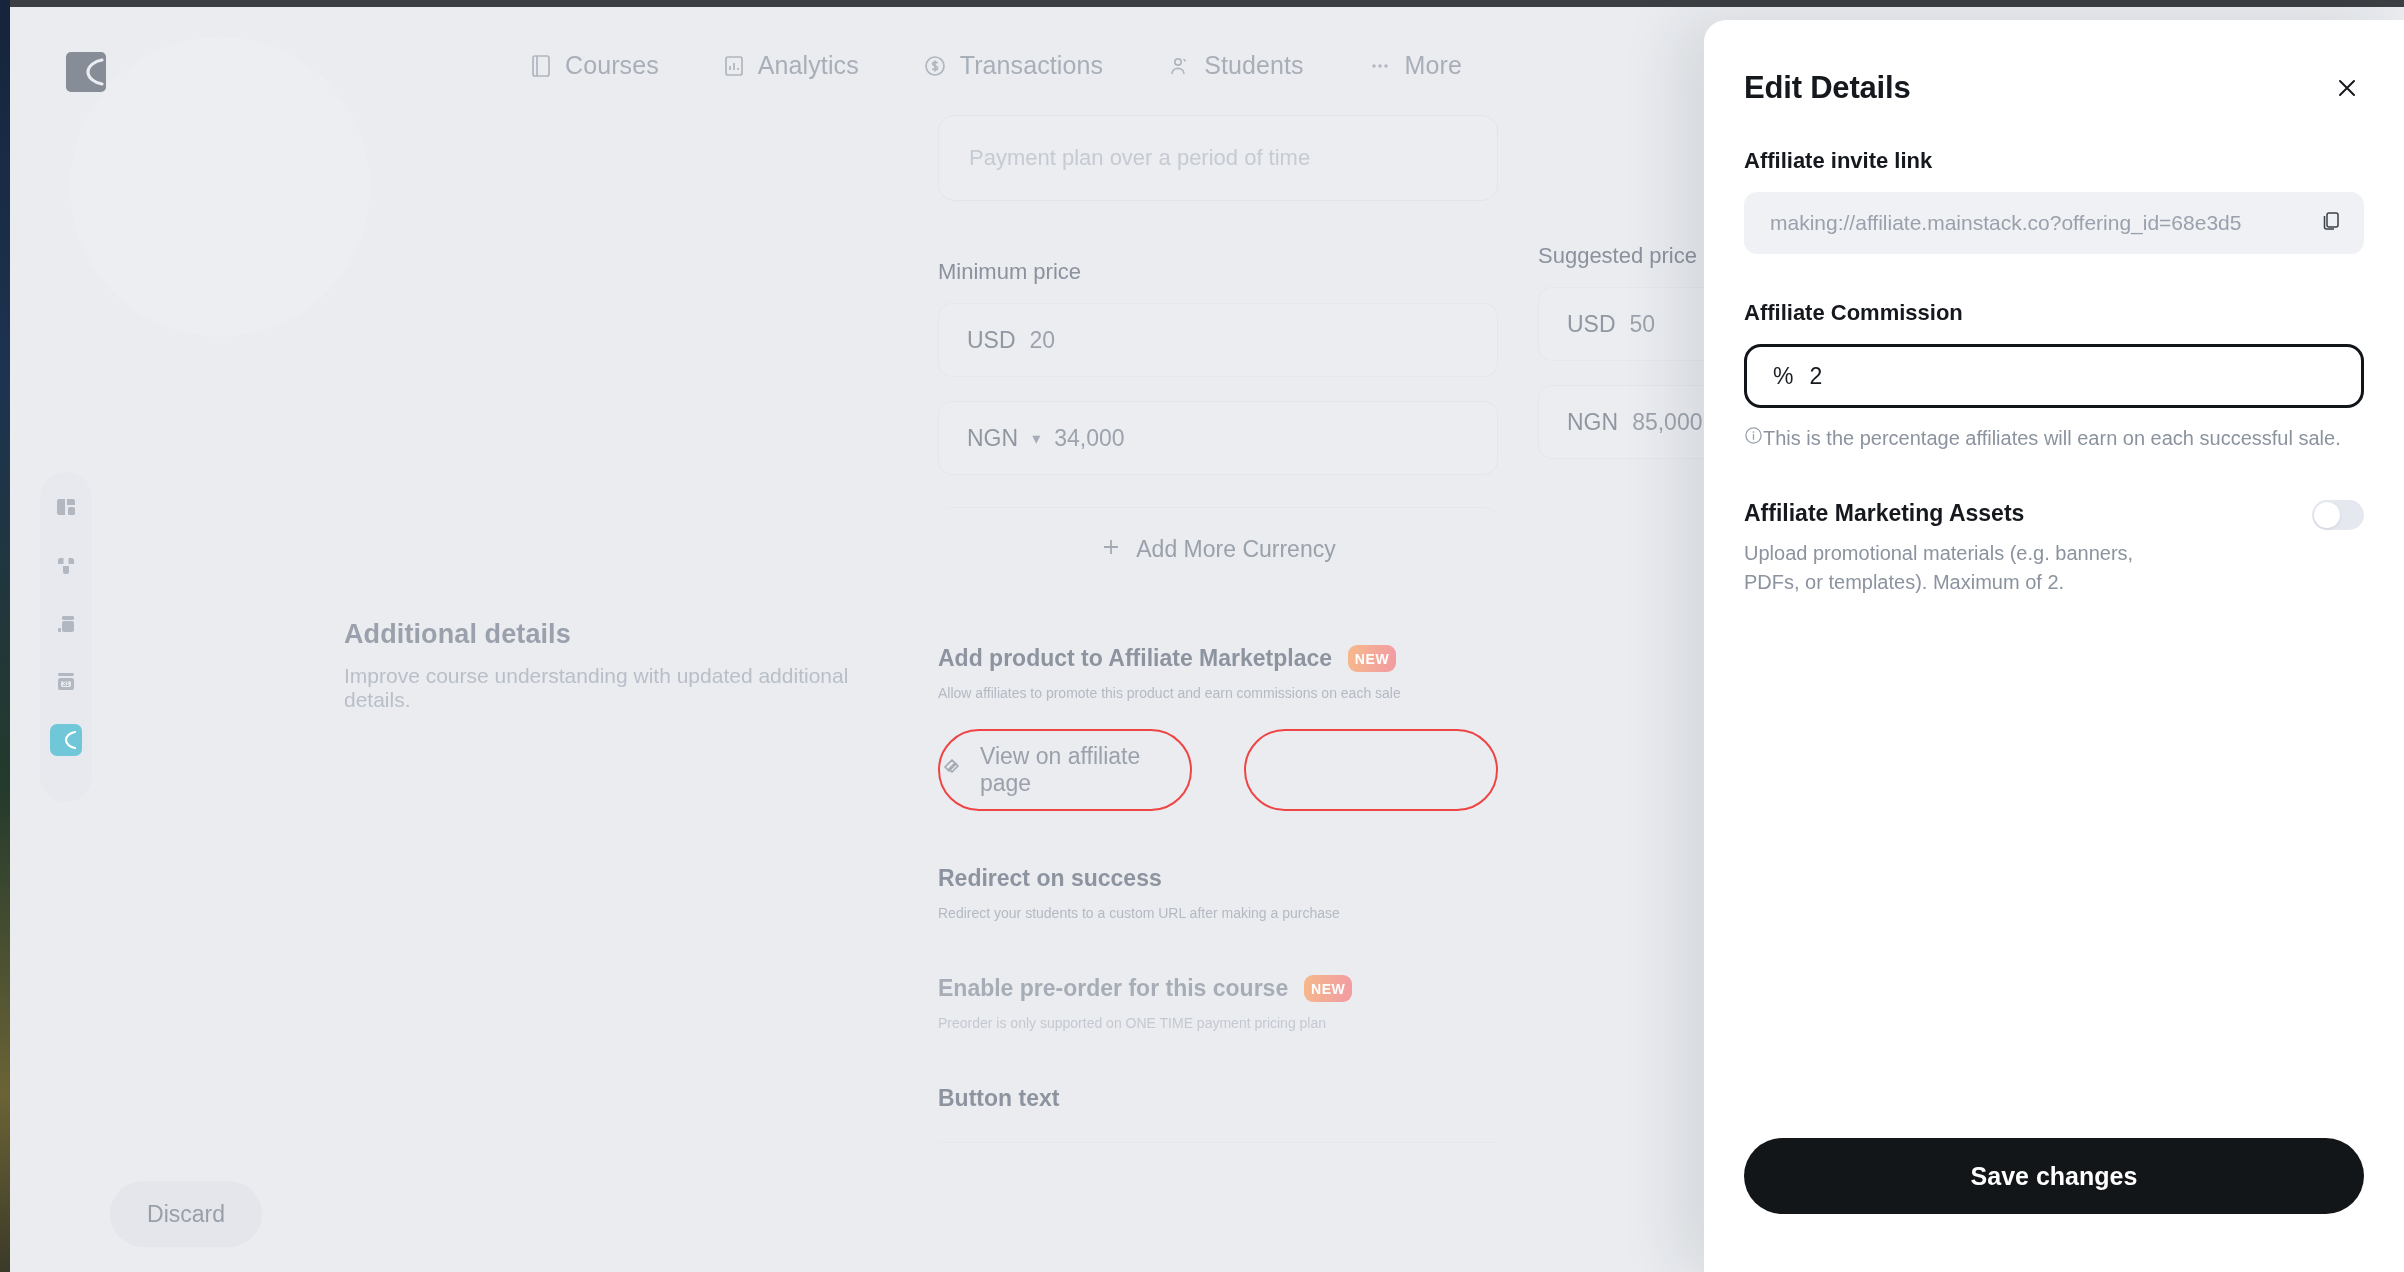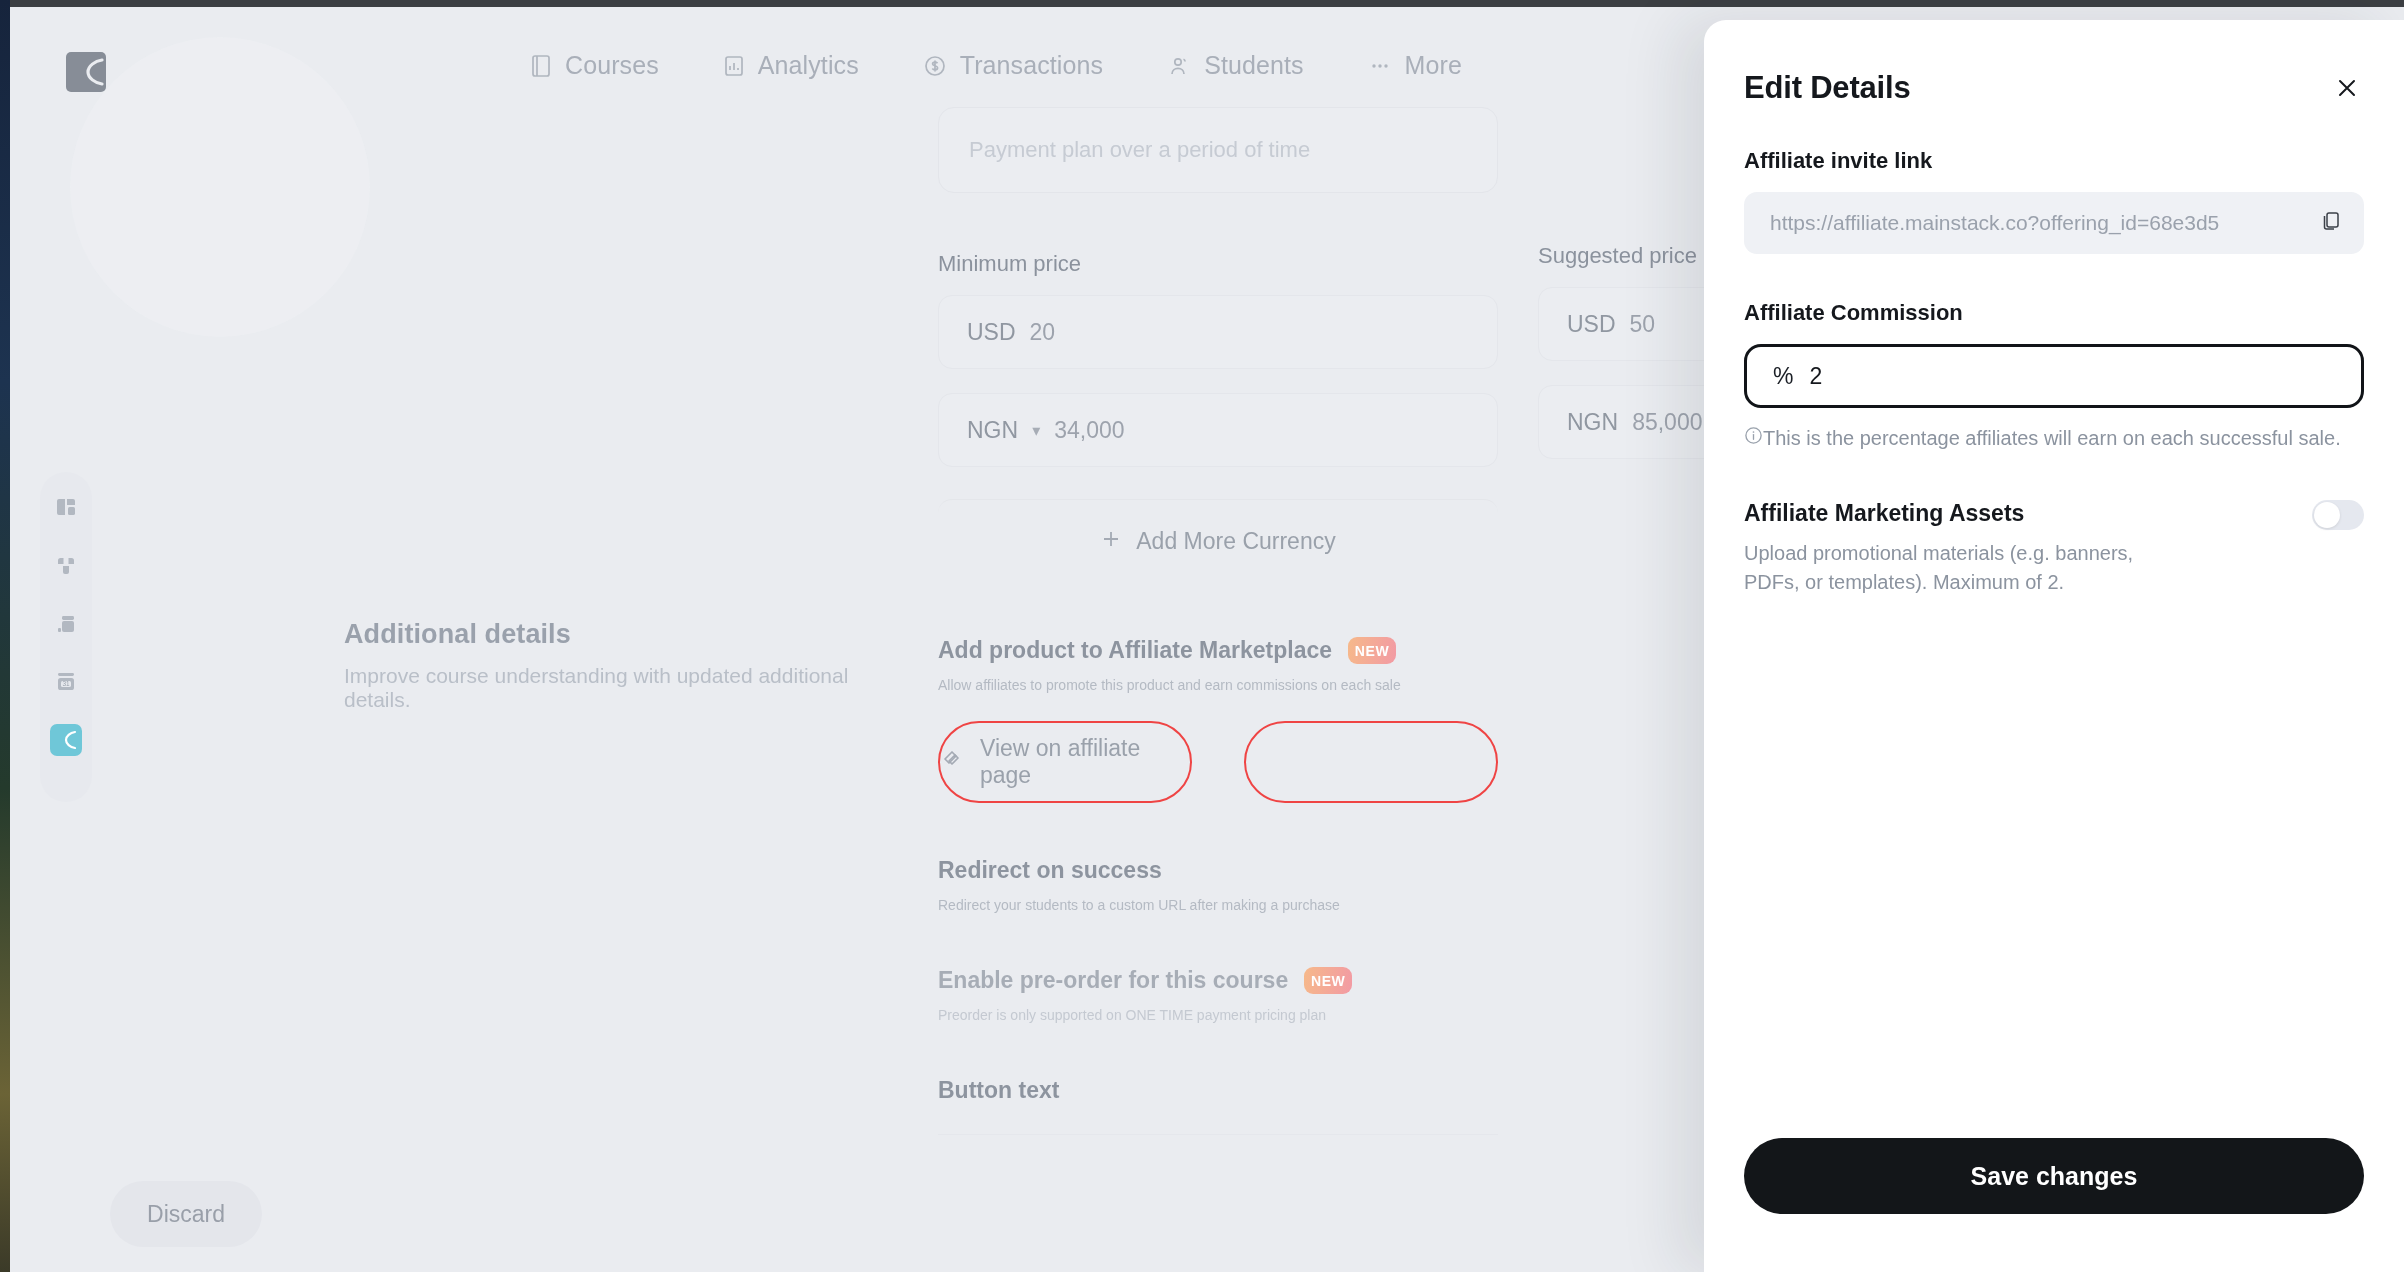--- a/index.html
+++ b/index.html
@@ -63,21 +63,21 @@
   .rail-icon { width: 32px; height: 32px; display: flex; align-items: center; justify-content: center; }
   .rail-active { background: #6fc7d8; border-radius: 7px; }
 
   
   .content { position: absolute; left: 0; top: 92px; width: 1700px; }
 
   .colL { position: absolute; left: 334px; top: 520px; width: 560px; }
   .sec-title { font-size: 27px; color: #9aa1ac; font-weight: 600; letter-spacing: .1px; }
   .sec-sub { margin-top: 14px; font-size: 21px; color: #b9bfc8; }
 
-  .colM { position: absolute; left: 928px; top: 8px; width: 560px; }
+  .colM { position: absolute; left: 928px; top: 16px; width: 560px; }
   .colR { position: absolute; left: 1528px; top: 0; width: 560px; }
 
   .card-ghost {
     height: 86px; border: 1px solid #e3e5ea; border-radius: 16px;
     background: #ebedf1; display: flex; align-items: center;
     padding: 0 30px; color: #c6cbd3; font-size: 22px;
   }
   .field-label { font-size: 22px; color: #8b929d; }
   .field-box {
     margin-top: 18px; height: 74px; border: 1px solid #e4e6eb; border-radius: 14px;
@@ -390,21 +390,21 @@
           <path d="M7 7l14 14M21 7L7 21"></path>
         </svg>
       </div>
     </div>
 
     <div class="drawer-body">
 
       <div>
         <div class="d-label">Affiliate invite link</div>
         <div class="link-box">
-          <span class="link-text">https://affiliate.mainstack.co?offering_id=68e3d5</span>
+          <span class="link-text">making://affiliate.mainstack.co?offering_id=68e3d5</span>
           <span>
             <svg width="22" height="22" viewBox="0 0 22 22" fill="none" stroke="#3b4048" stroke-width="1.5">
               <rect x="7" y="3" width="11" height="14" rx="2"></rect>
                 <path d="M4.5 6v11a2 2 0 0 0 2 2H14"></path>
             </svg>
           </span>
         </div>
       </div>
 
       <div class="sec-gap">

